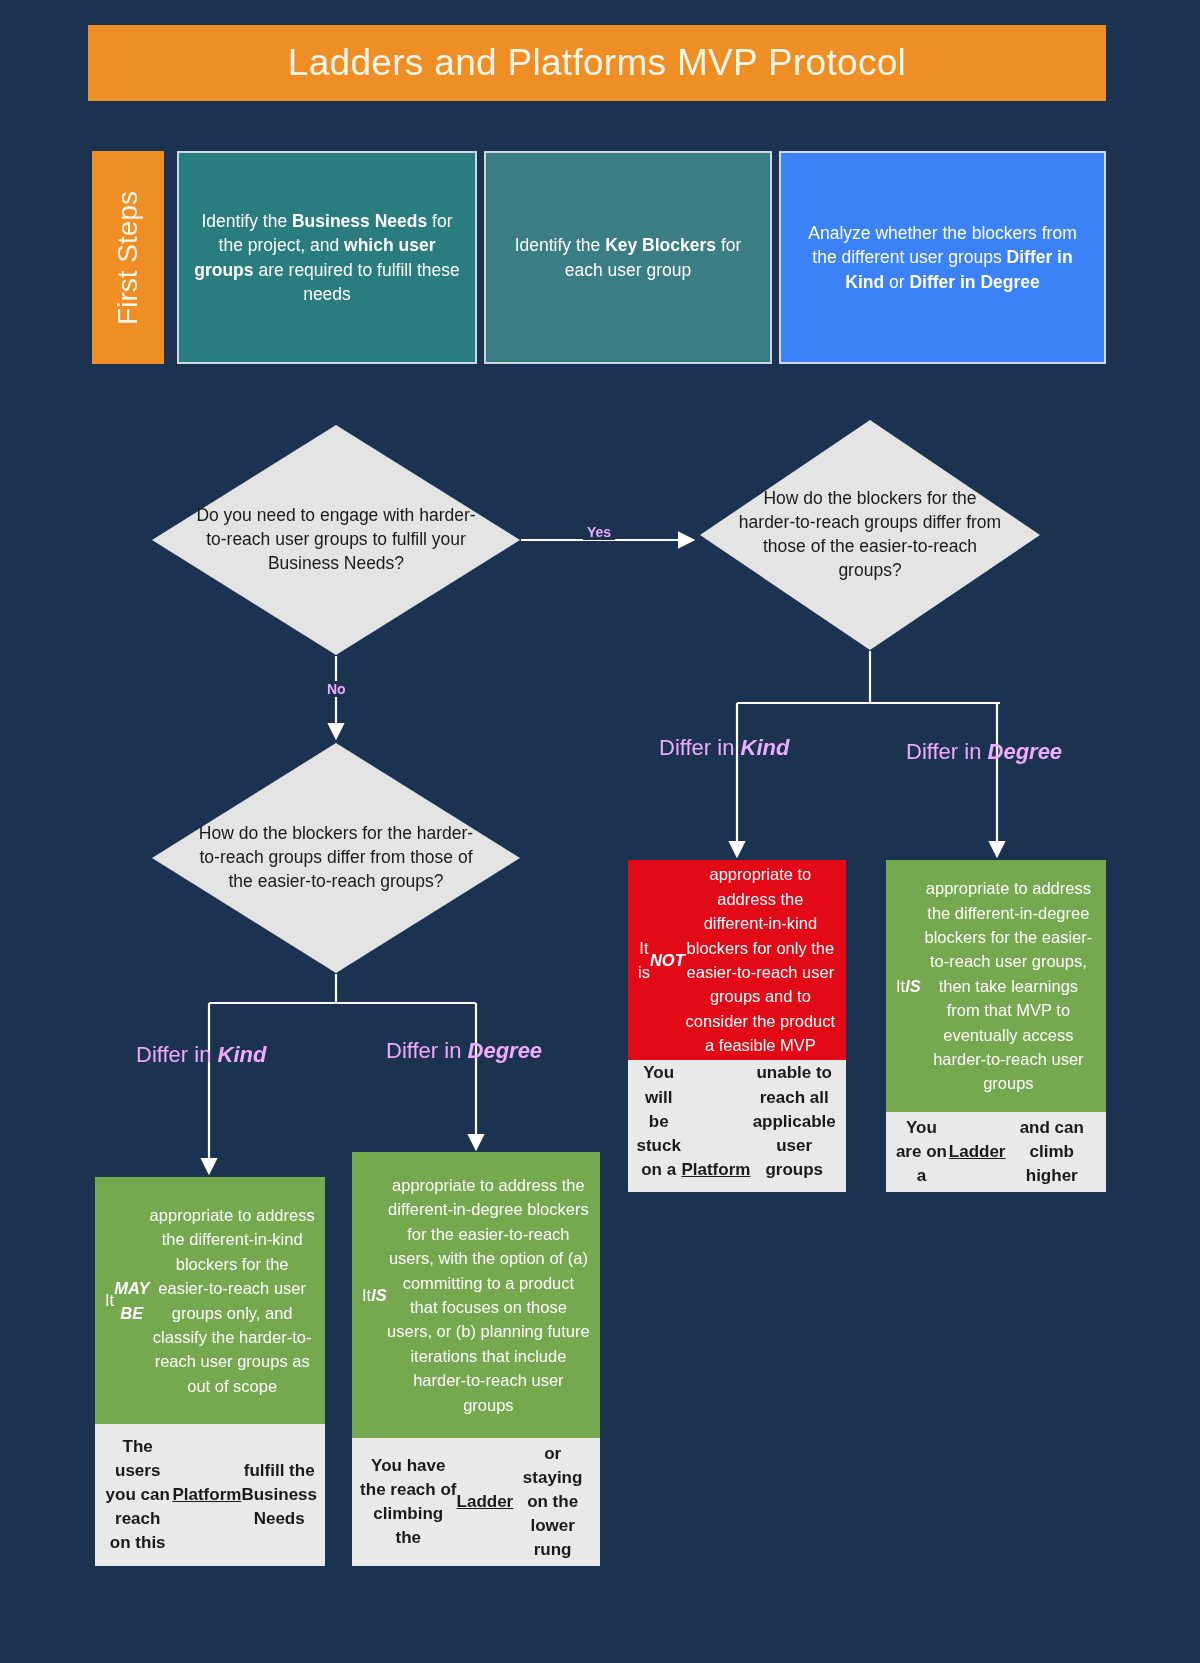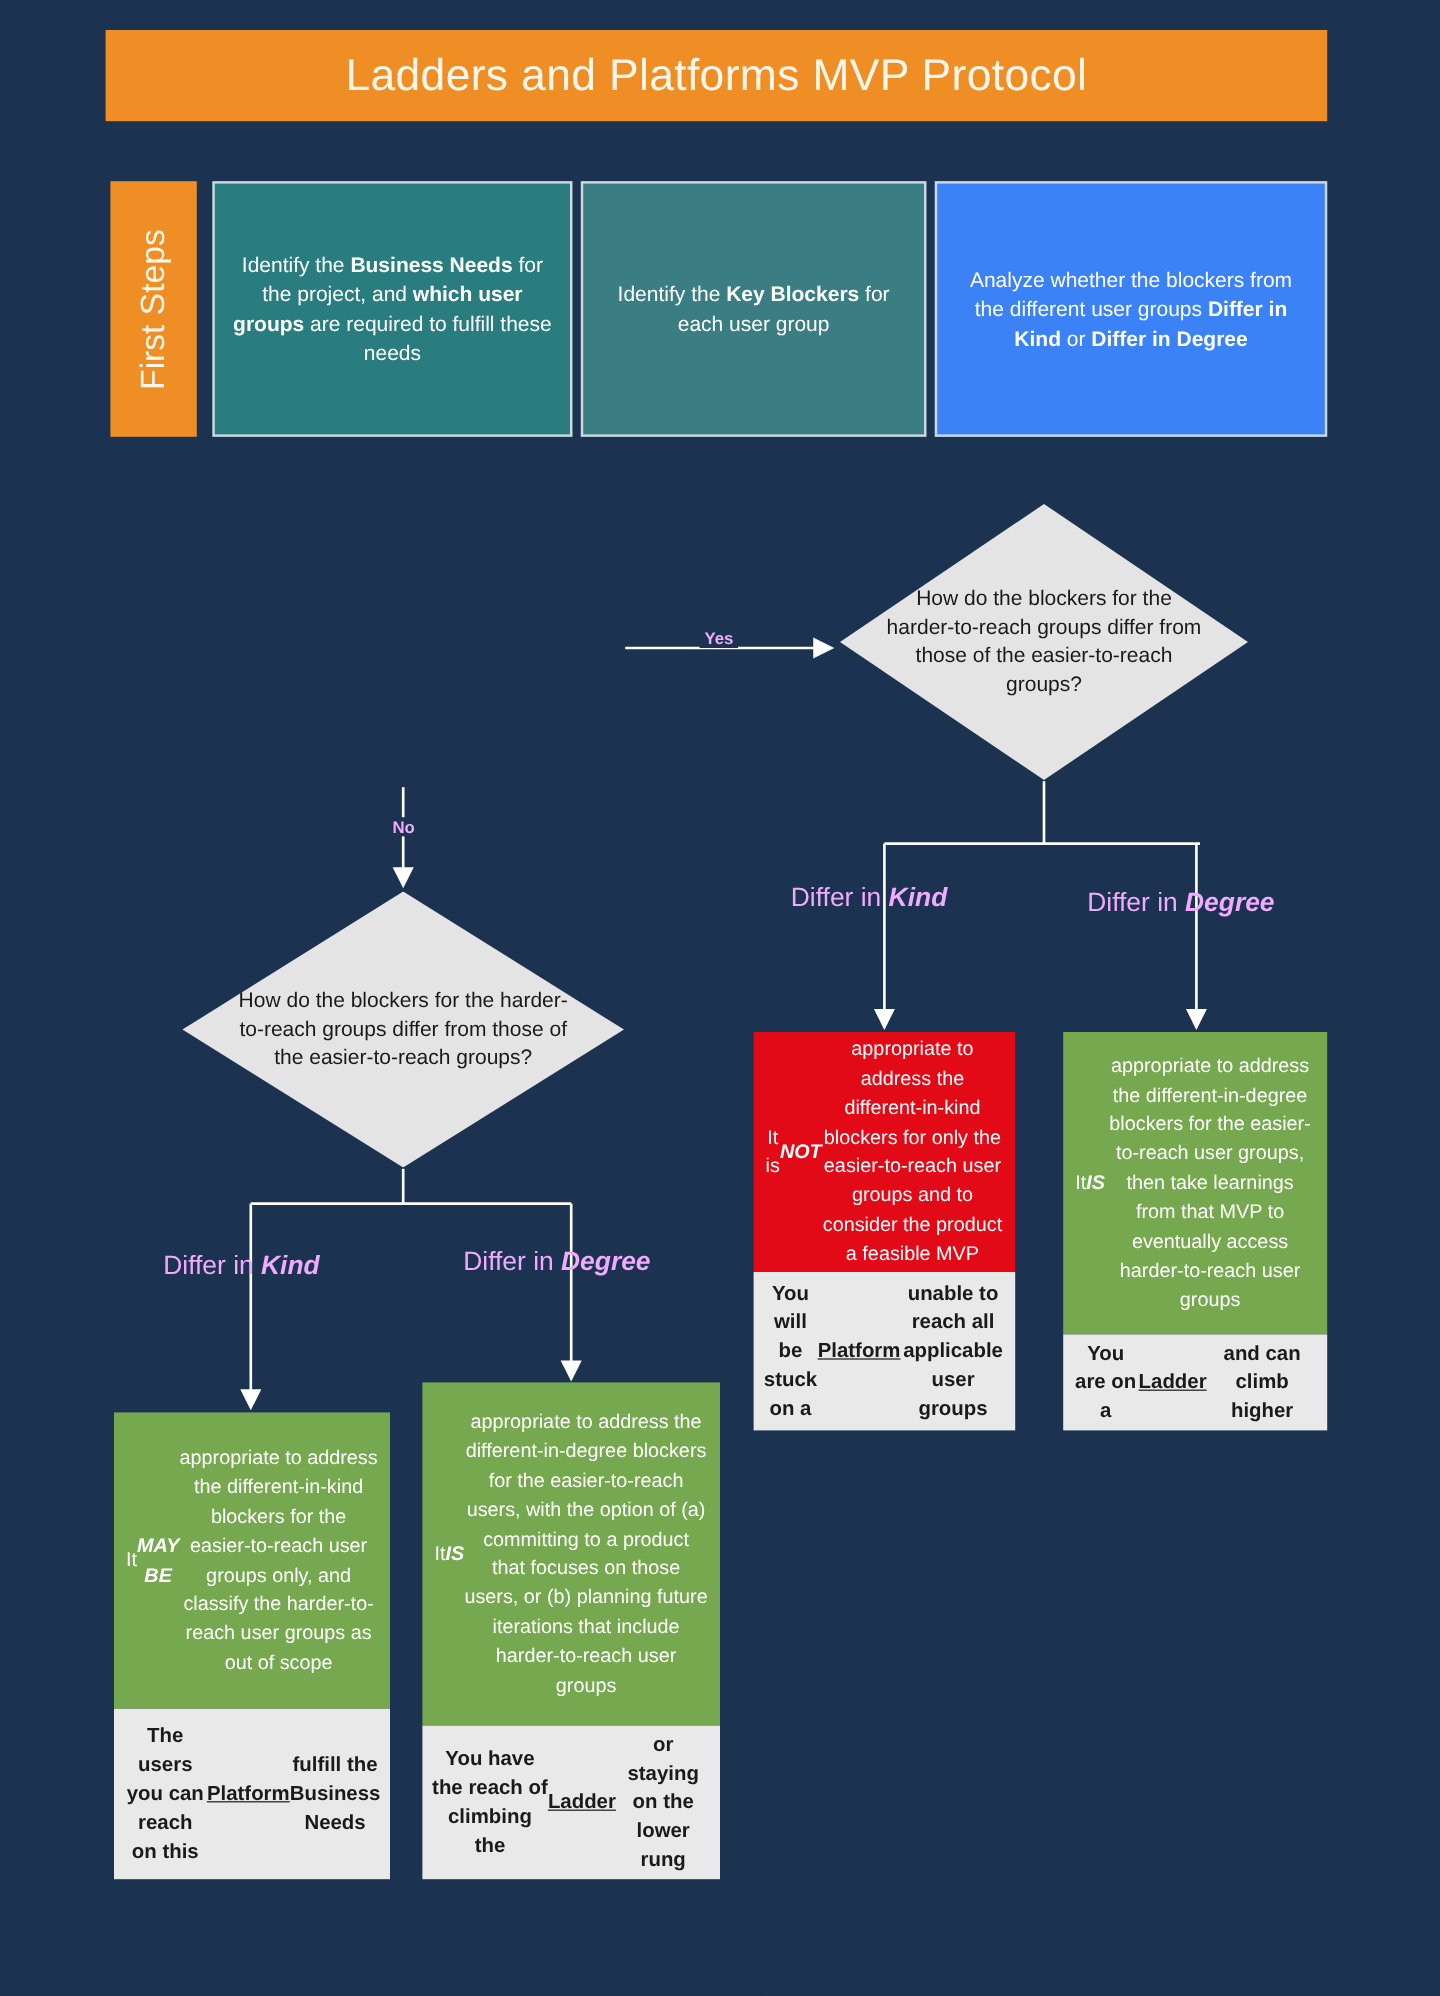--- a/index.html
+++ b/index.html
@@ -129,21 +129,21 @@
     align-items: center;
     justify-content: center;
     padding: 10px 8px;
   }
   .result .body.red   { background: #e30a17; }
   .result .body.green { background: #76a94f; }
   .result em { font-style: italic; font-weight: bold; }
   .result u  { text-decoration: underline; }
   #res-not-appropriate { left: 628px; top: 860px; width: 218px; height: 332px; }
   #res-not-appropriate .body { height: 200px; }
-  #res-not-appropriate .caption { height: 132px; }
+  #res-not-appropriate .caption { height: 132px; align-items: flex-end; }
   #res-is-appropriate  { left: 886px; top: 860px; width: 220px; height: 332px; }
   #res-is-appropriate .body { height: 252px; }
   #res-is-appropriate .caption { height: 80px; }
   #res-maybe { left: 95px; top: 1177px; width: 230px; height: 389px; }
   #res-maybe .body { height: 247px; }
   #res-maybe .caption { height: 142px; align-items: center; }
   #res-degree { left: 352px; top: 1152px; width: 248px; height: 414px; }
   #res-degree .body { height: 286px; }
   #res-degree .caption { height: 128px; }
   
@@ -211,20 +211,26 @@
     <line x1="737" y1="703" x2="1000" y2="703" stroke="#ffffff" stroke-width="2.2"></line>
     <line x1="737" y1="703" x2="737" y2="855" stroke="#ffffff" stroke-width="2.2" marker-end="url(#arrow)"></line>
     <line x1="997" y1="703" x2="997" y2="855" stroke="#ffffff" stroke-width="2.2" marker-end="url(#arrow)"></line>
 
     <line x1="336" y1="974" x2="336" y2="1003" stroke="#ffffff" stroke-width="2.2"></line>
     <line x1="209" y1="1003" x2="476" y2="1003" stroke="#ffffff" stroke-width="2.2"></line>
     <line x1="209" y1="1003" x2="209" y2="1172" stroke="#ffffff" stroke-width="2.2" marker-end="url(#arrow)"></line>
     <line x1="476" y1="1003" x2="476" y2="1148" stroke="#ffffff" stroke-width="2.2" marker-end="url(#arrow)"></line>
   </svg>
 
+  <div class="diamond-wrap" id="diamond-need">
+    <svg width="368" height="230" viewBox="0 0 368 230">
+      <polygon points="184,0 368,115 184,230 0,115" fill="#e4e4e4"></polygon>
+    </svg>
+    <div class="diamond-text">Do you need to engage with harder-to-reach user groups to fulfill your Business Needs?</div>
+  </div>
 
   <div class="diamond-wrap" id="diamond-right">
     <svg width="340" height="230" viewBox="0 0 340 230">
       <polygon points="170,0 340,115 170,230 0,115" fill="#e4e4e4"></polygon>
     </svg>
     <div class="diamond-text">How do the blockers for the harder-to-reach groups differ from those of the easier-to-reach groups?</div>
   </div>
 
   <div class="diamond-wrap" id="diamond-left-low">
     <svg width="368" height="230" viewBox="0 0 368 230">

